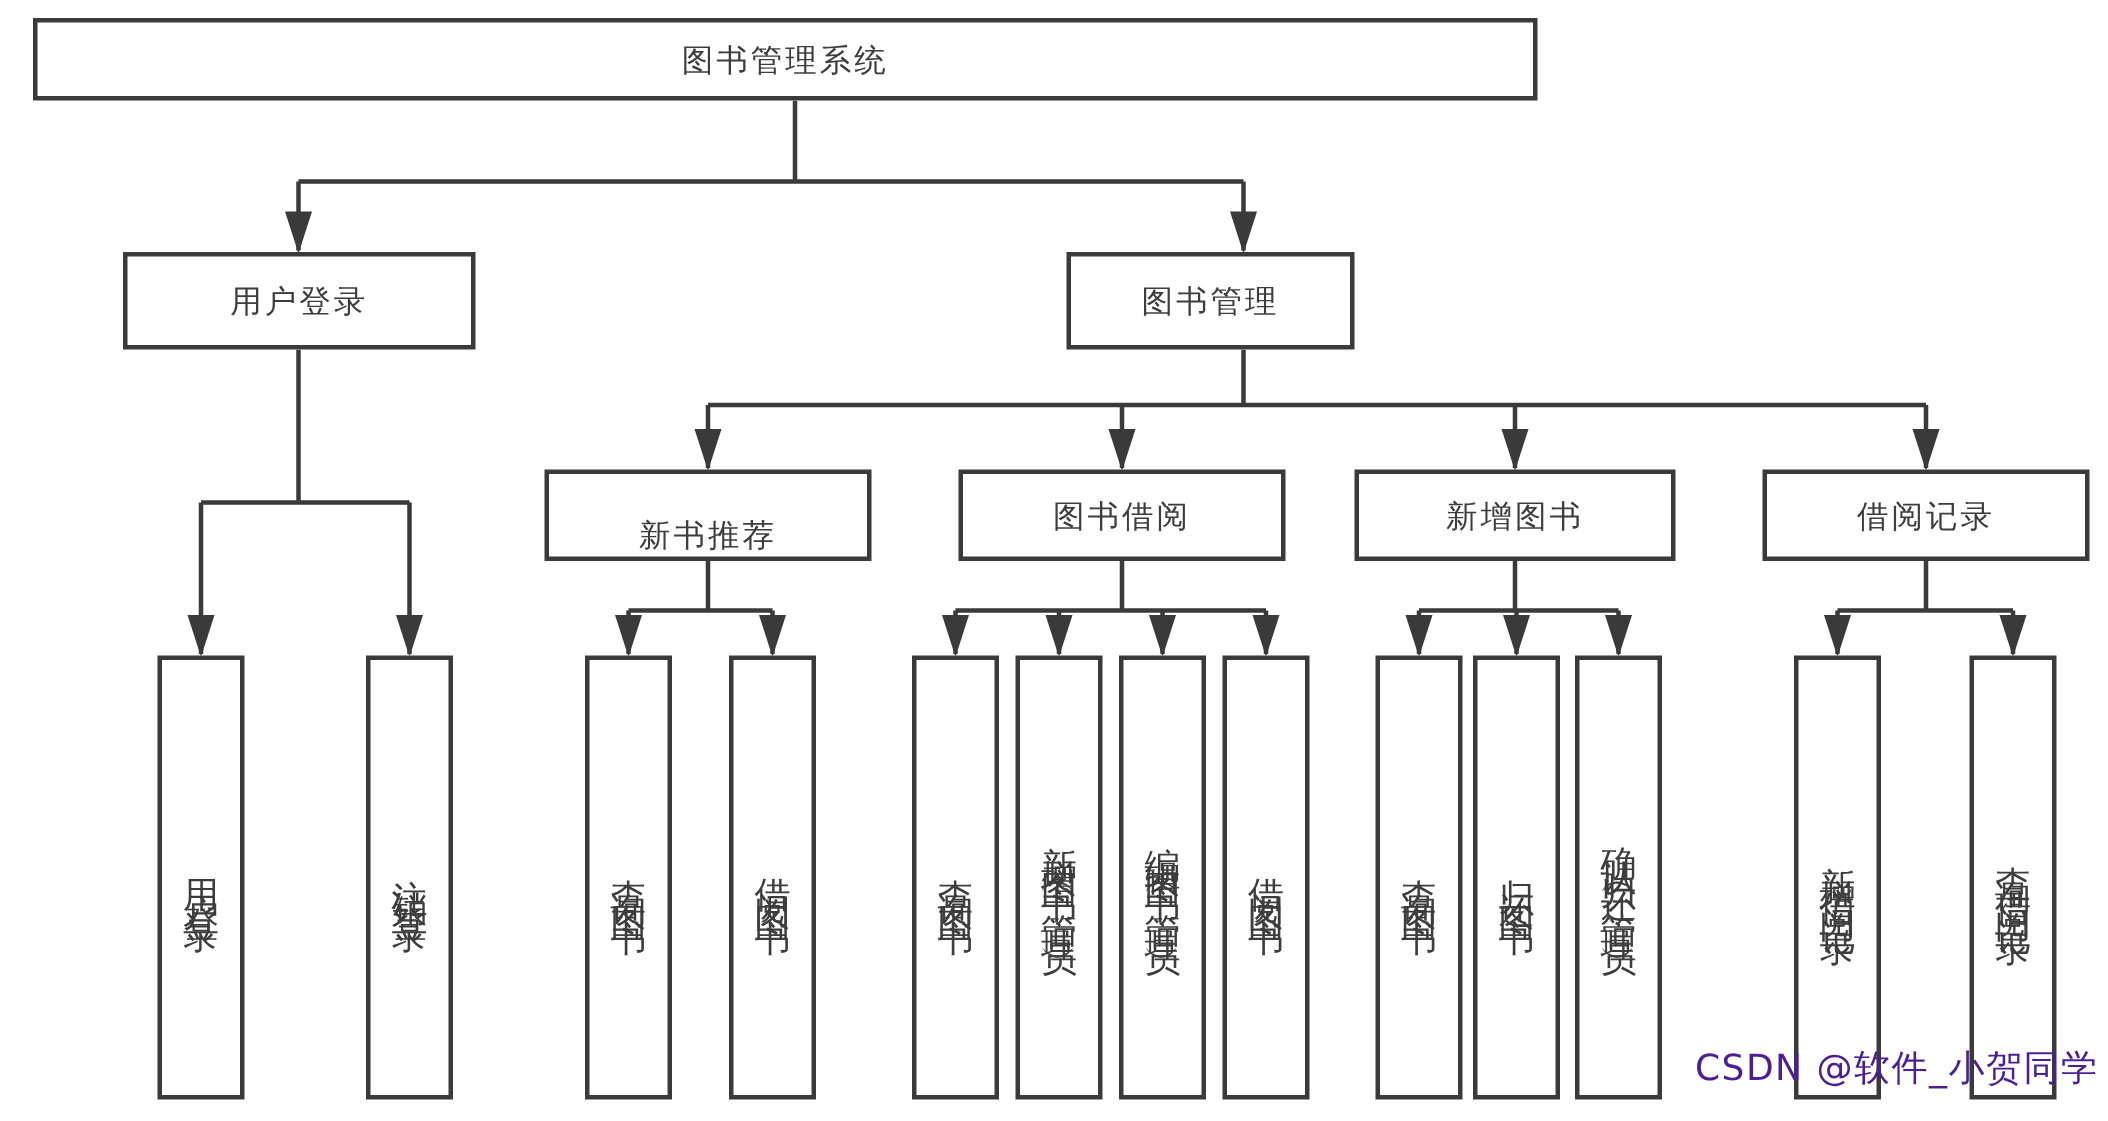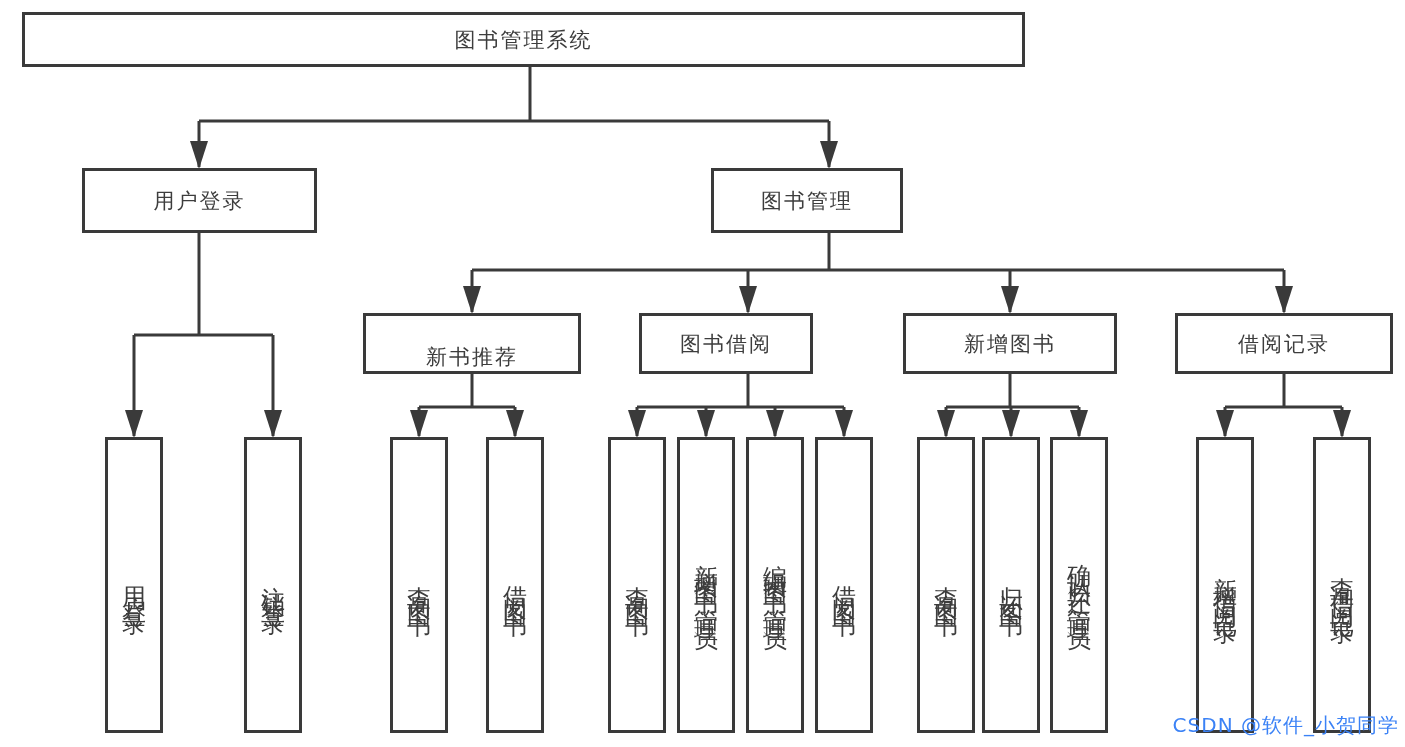--- a/index.html
+++ b/index.html
@@ -41,23 +41,23 @@
     writing-mode: vertical-rl;
     text-orientation: mixed;
     font-size: 24px;
     letter-spacing: 9px;
     line-height: 1;
     white-space: nowrap;
   }
   .watermark {
     position: absolute;
     right: 6px;
-    bottom: 8px;
-    font-size: 20px;
-    color: #3b82f6;
+    bottom: 19px;
+    font-size: 24px;
+    color: #4c1d95;
     letter-spacing: 1px;
     white-space: nowrap;
   }
 </style>
 </head>
 <body>
 
 <div class="canvas">
 
   <svg class="wires" viewBox="0 0 1405 747" xmlns="http://www.w3.org/2000/svg">
@@ -104,21 +104,21 @@
   <div class="node h" style="left:82px; top:168px; width:235px; height:65px;">
     <span>用户登录</span>
   </div>
   <div class="node h" style="left:711px; top:168px; width:192px; height:65px;">
     <span>图书管理</span>
   </div>
 
   <div class="node h" style="left:363px; top:313px; width:218px; height:61px;align-items:flex-end;">
     <span>新书推荐</span>
   </div>
-  <div class="node h" style="left:639px; top:313px; width:174px; height:61px;">
+  <div class="node h" style="left:639px; top:313px; width:218px; height:61px;">
     <span>图书借阅</span>
   </div>
   <div class="node h" style="left:903px; top:313px; width:214px; height:61px;">
     <span>新增图书</span>
   </div>
   <div class="node h" style="left:1175px; top:313px; width:218px; height:61px;">
     <span>借阅记录</span>
   </div>
 
   <div class="node v" style="left:105px; top:437px; width:58px; height:296px;">

